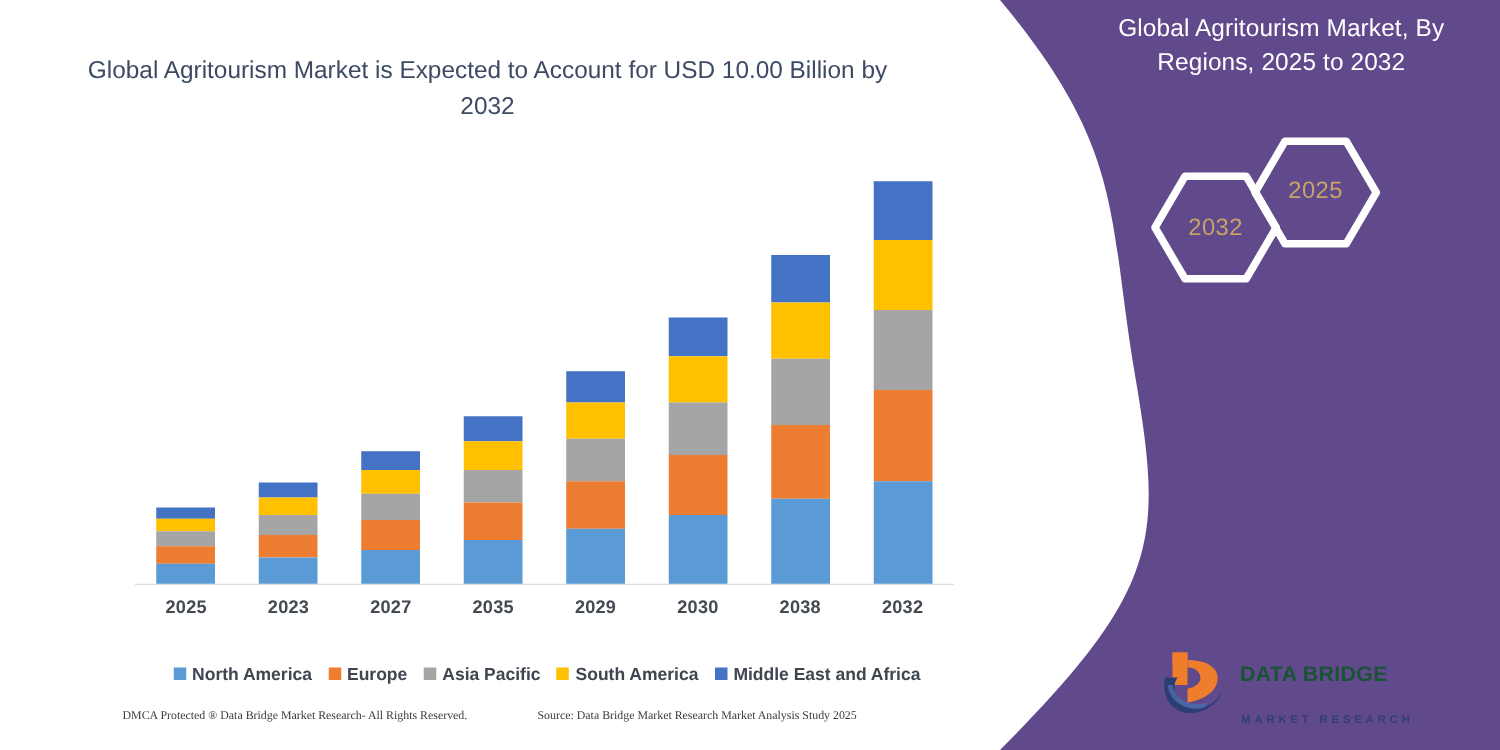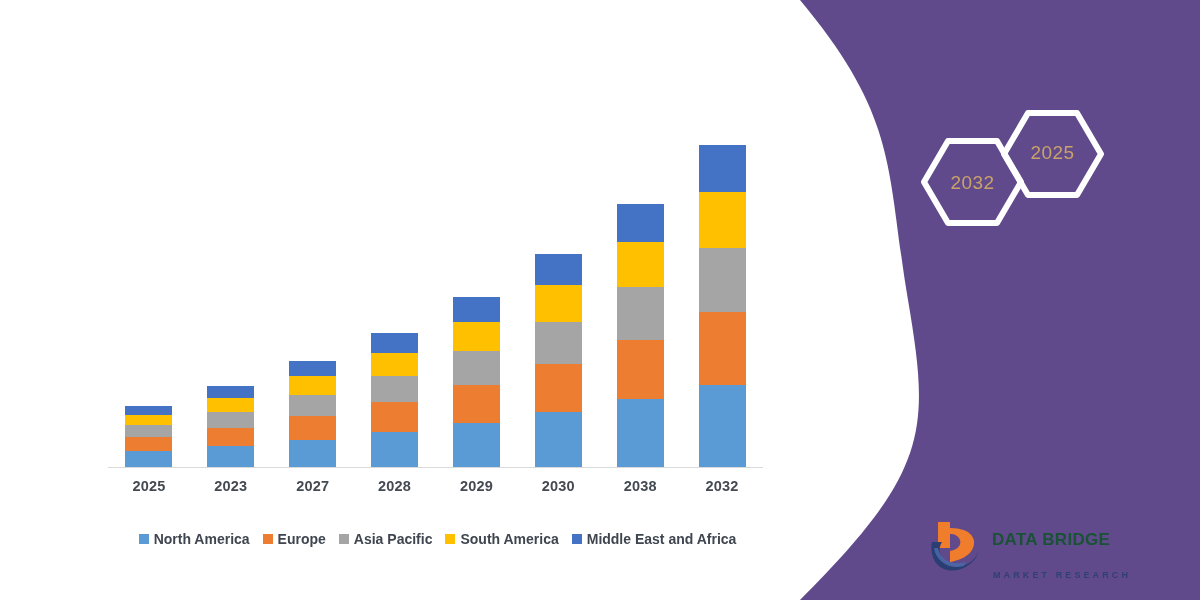--- a/index.html
+++ b/index.html
@@ -243,20 +243,21 @@
     white-space: nowrap;
   }
 </style>
 </head>
 <body>
 
 <div id="stage">
 
   <div class="chart-area">
 
+    <div class="chart-title">Global Agritourism Market is Expected to Account for USD 10.00 Billion by 2032</div>
 
     <div class="baseline"></div>
 
     <div class="bars">
         <div class="bar-col">
           <div class="bar" style="height: 61.0045px;">
             <div class="seg" style="background: rgb(91, 155, 213); height: 25.9434%;"></div>
             <div class="seg" style="background: rgb(237, 125, 49); height: 22.6415%;"></div>
             <div class="seg" style="background: rgb(165, 165, 165); height: 19.8113%;"></div>
             <div class="seg" style="background: rgb(255, 192, 0); height: 16.9811%;"></div>
@@ -325,21 +326,21 @@
             <div class="seg" style="background: rgb(255, 192, 0); height: 17.2475%;"></div>
             <div class="seg" style="background: rgb(68, 114, 196); height: 14.6559%;"></div>
           </div>
         </div>
       </div>
 
     <div class="x-labels">
         <div class="x-label">2025</div>
         <div class="x-label">2023</div>
         <div class="x-label">2027</div>
-        <div class="x-label">2028</div>
+        <div class="x-label">2035</div>
         <div class="x-label">2029</div>
         <div class="x-label">2030</div>
         <div class="x-label">2038</div>
         <div class="x-label">2032</div>
       </div>
 
     <div class="legend">
         <div class="legend-item">
           <span class="legend-swatch" style="background: rgb(91, 155, 213);"></span>
           <span class="legend-label">North America</span>
@@ -355,29 +356,34 @@
         <div class="legend-item">
           <span class="legend-swatch" style="background: rgb(255, 192, 0);"></span>
           <span class="legend-label">South America</span>
         </div>
         <div class="legend-item">
           <span class="legend-swatch" style="background: rgb(68, 114, 196);"></span>
           <span class="legend-label">Middle East and Africa</span>
         </div>
       </div>
 
+    <div class="footer">
+      <div class="footer-left">DMCA Protected ® Data Bridge Market Research-  All Rights Reserved.</div>
+      <div class="footer-right">Source: Data Bridge Market Research  Market Analysis Study 2025</div>
+    </div>
   </div>
 
   <div class="purple-panel">
     <svg class="panel-shape" viewBox="0 0 410 600" preserveAspectRatio="none">
       <path d="M 10 0 L 410 0 L 410 600 L 10 600 C 140 470 140 430 118 300 C 96 170 110 120 10 0 Z" fill="#604A8C"></path>
     </svg>
 
     <div class="panel-content">
 
+      <div class="panel-title">Global Agritourism Market, By Regions, 2025 to 2032</div>
 
       <div class="hex-wrap">
 
         <div class="hex hex-2032">
           <svg width="105" height="92" viewBox="0 0 105 92">
             <polygon points="28,5 77,5 101,46 77,87 28,87 4,46" fill="none" stroke="#ffffff" stroke-width="6" stroke-linejoin="round"></polygon>
           </svg>
           <div class="hex-label">2032</div>
         </div>
 

